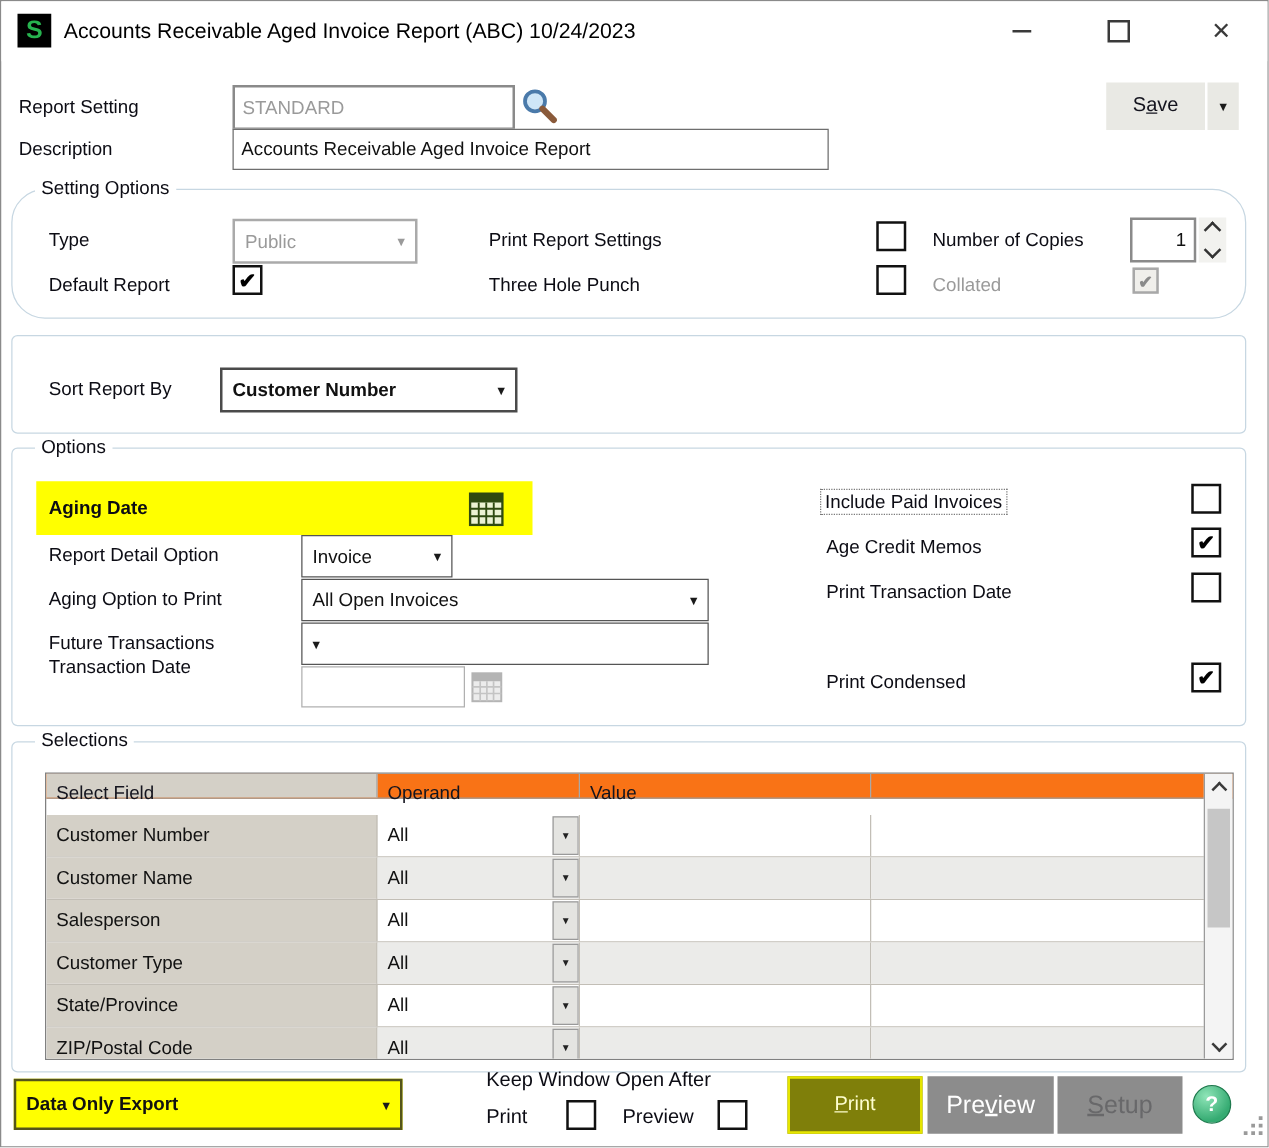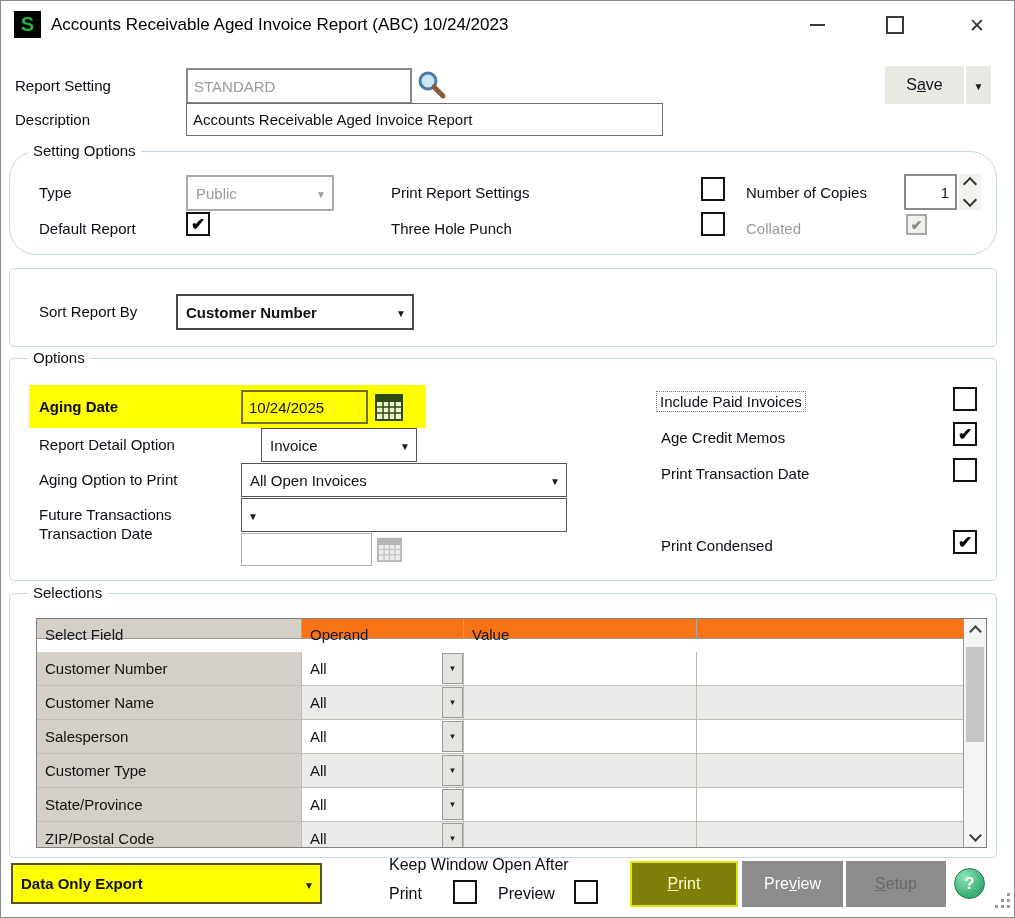--- a/index.html
+++ b/index.html
@@ -65,21 +65,21 @@
   .op-dd{position:absolute;right:0;top:1px;bottom:1px;width:19px;background:#e4e4e1;border:1px solid #9a9a9a;
     display:flex;align-items:center;justify-content:center;}
   .op-dd::after{content:"▼";font-size:8px;color:#222;}
   .vscroll{position:absolute;right:0;top:0;bottom:0;width:22px;background:#f4f4f4;border-left:1px solid #9a9a9a;}
   .sb-btn{position:absolute;left:0;width:22px;height:24px;display:flex;align-items:center;justify-content:center;}
   .sb-btn .chev{width:7px;height:7px;border-color:#3a3a3a;}
   .sb-thumb{position:absolute;left:2px;width:18px;background:#c6c6c6;}
   
   .btn-print{position:absolute;background:var(--print_button_bg,#7f7f0a);border:2px solid var(--print_button_border,#e6e600);
     color:var(--print_button_text,#ffffd0);font-size:16px;display:flex;align-items:center;justify-content:center;box-sizing:border-box;}
-  .btn-grey{position:absolute;background:var(--grey_button_bg,#8c8c8c);color:#fff;font-size:16px;
+  .btn-grey{position:absolute;background:var(--grey_button_bg,#8c8c8c);color:#fff;font-size:20px;
     display:flex;align-items:center;justify-content:center;text-align:center;}
   .btn-grey.disabled{color:#68686a;}
   .u{text-decoration:underline;}
   .help-circle{position:absolute;width:29px;height:29px;border-radius:50%;
     background:radial-gradient(circle at 35% 28%, #8fe5b8, var(--help_green,#35ab72) 70%);
     border:1px solid #1f7a4e;color:#fff;font-weight:bold;font-size:17px;display:flex;align-items:center;justify-content:center;}
   .grip span{position:absolute;width:3px;height:3px;background:#9a9a9a;}
 </style>
 </head>
 <body>
@@ -146,34 +146,33 @@
   <div class="combo" style="left:175px;top:293px;width:238px;height:36px;border-color:#4a4a4a;">
     <span class="ctext" style="font-weight:bold;">Customer Number</span>
     <span class="dd-arrow"></span>
   </div>
 
   <div class="group" style="left:8px;top:357px;width:986px;height:221px;">
     <div class="group-label">Options</div>
   </div>
   <div class="abs hl" style="left:28px;top:384px;width:397px;height:43px;"></div>
   <div class="abs lbl" style="left:38px;top:397px;font-weight:bold;">Aging Date</div>
-  <input class="tinput date-input" style="left: 240px; top: 389px; width: 127px; height: 34px;" value="10/24/2025">
   <svg class="abs" style="left:374px;top:391px;" width="28" height="29" viewBox="0 0 28 29">
     <rect x="1" y="3" width="26" height="25" fill="#ecf2d2" stroke="#2f4a10" stroke-width="2"></rect>
     <rect x="1" y="3" width="26" height="7" fill="#2f4a10"></rect>
     <g stroke="#2f4a10" stroke-width="1.5">
       <line x1="1" y1="15" x2="27" y2="15"></line>
         <line x1="1" y1="21" x2="27" y2="21"></line>
       <line x1="8" y1="10" x2="8" y2="28"></line>
         <line x1="14" y1="10" x2="14" y2="28"></line>
         <line x1="20" y1="10" x2="20" y2="28"></line>
     </g>
   </svg>
   <div class="abs lbl" style="left:38px;top:435px;">Report Detail Option</div>
-  <div class="combo" style="left:240px;top:427px;width:156px;height:34px;border-width:1px;border-color:#555;margin-left:20px;">
+  <div class="combo" style="left:240px;top:427px;width:121px;height:34px;border-width:1px;border-color:#555;">
     <span class="ctext">Invoice</span>
     <span class="dd-arrow"></span>
   </div>
   <div class="abs lbl" style="left:38px;top:470px;">Aging Option to Print</div>
   <div class="combo" style="left:240px;top:462px;width:326px;height:34px;border-width:1px;border-color:#555;">
     <span class="ctext">All Open Invoices</span>
     <span class="dd-arrow"></span>
   </div>
   <div class="abs lbl" style="left:38px;top:505px;">Future Transactions</div>
   <div class="combo" style="left:240px;top:497px;width:326px;height:34px;border-width:1px;border-color:#555;">

